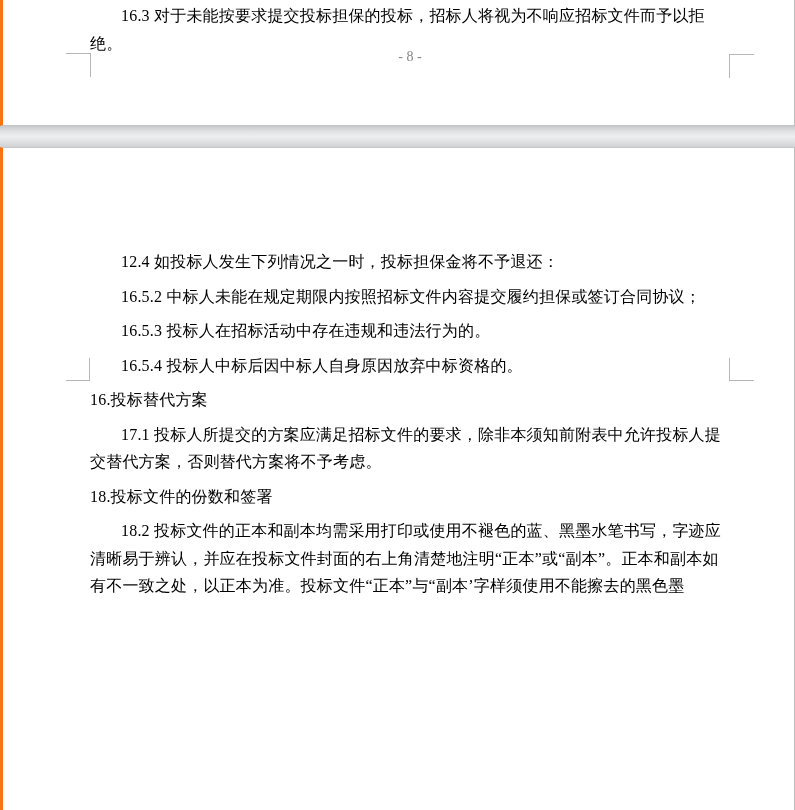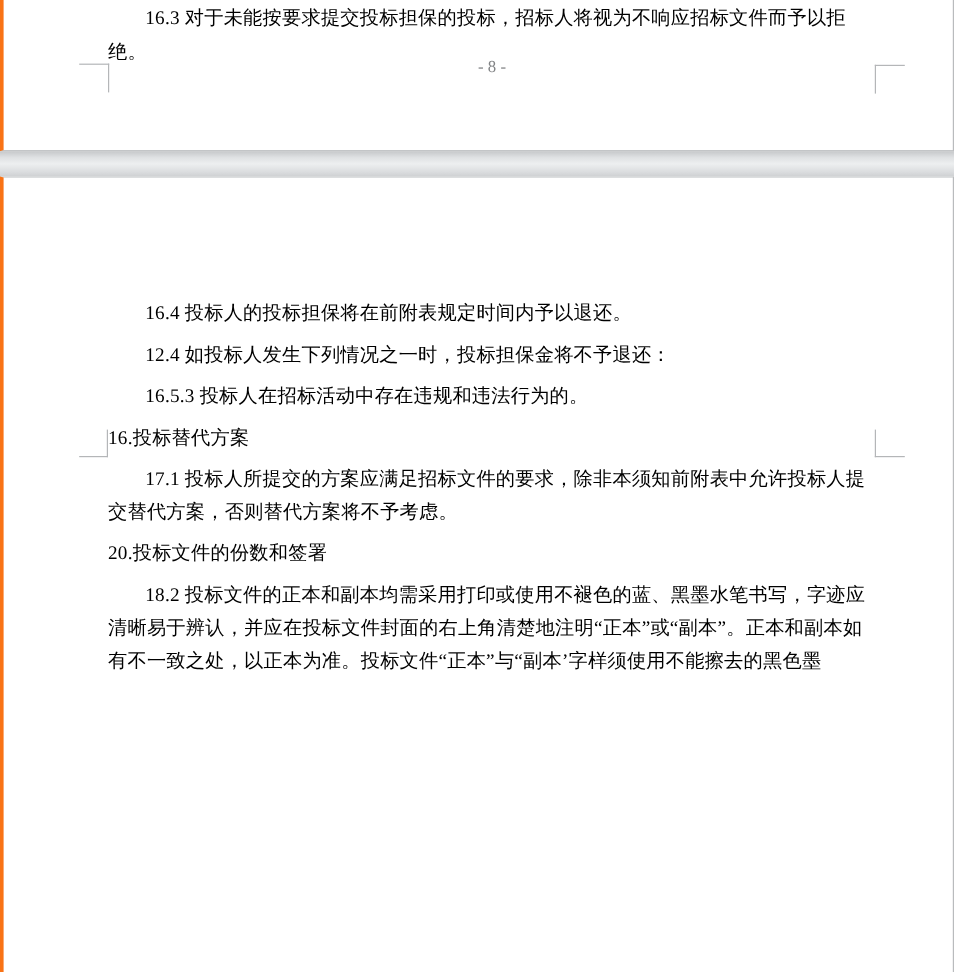--- a/index.html
+++ b/index.html
@@ -63,23 +63,24 @@
     <div class="mark mark-p1-left"></div>
     <div class="mark mark-p1-right"></div>
   </div>
 
   <div class="page-break-band"></div>
 
   <div class="page page-bottom">
     <div class="mark mark-p2-left" style="top:210px;left:63px;position:absolute;border-bottom:1px solid #b4b6b8;border-right:1px solid #b4b6b8;width:24px;height:23px;"></div>
     <div style="top:210px;left:726px;position:absolute;border-bottom:1px solid #b4b6b8;border-left:1px solid #b4b6b8;width:25px;height:23px;"></div>
     <div class="doc-text" id="doc-text">
-        <p class="indent"><span class="n">16.4 投标人的投标担保将在前附表规定时间内予以退还。</span></p>
         <p class="indent"><span class="n">12.4 </span><span class="b">如投标人发生下列情况之一时，投标担保金将不予退还：</span></p>
+        <p class="indent"><span class="b">16.5.2 中标人未能在规定期限内按照招标文件内容提交履约担保或签订合同协议；</span></p>
         <p class="indent"><span class="b">16.5.3 投标人在招标活动中存在违规和违法行为的。</span></p>
+        <p class="indent"><span class="b">16.5.4 投标人中标后因中标人自身原因放弃中标资格的。</span></p>
         <p class="heading"><span class="n">16.投标替代方案</span></p>
         <p class="indent"><span class="n">17.1 投标人所提交的方案应满足招标文件的要求，除非本须知前附表中允许投标人提交替代方案，否则替代方案将不予考虑。</span></p>
-        <p class="heading"><span class="n">20.投标文件的份数和签署</span></p>
+        <p class="heading"><span class="n">18.投标文件的份数和签署</span></p>
         <p class="indent"><span class="n">18.2 投标文件的正本和副本均需采用打印或使用不褪色的蓝、黑墨水笔书写，字迹应清晰易于辨认，并应在投标文件封面的右上角清楚地注明“正本”或“副本”。正本和副本如有不一致之处，以正本为准。投标文件“正本”与“副本’字样须使用不能擦去的黑色墨</span></p>
       </div>
   </div>
 
 </div>
 
 </body></html>

